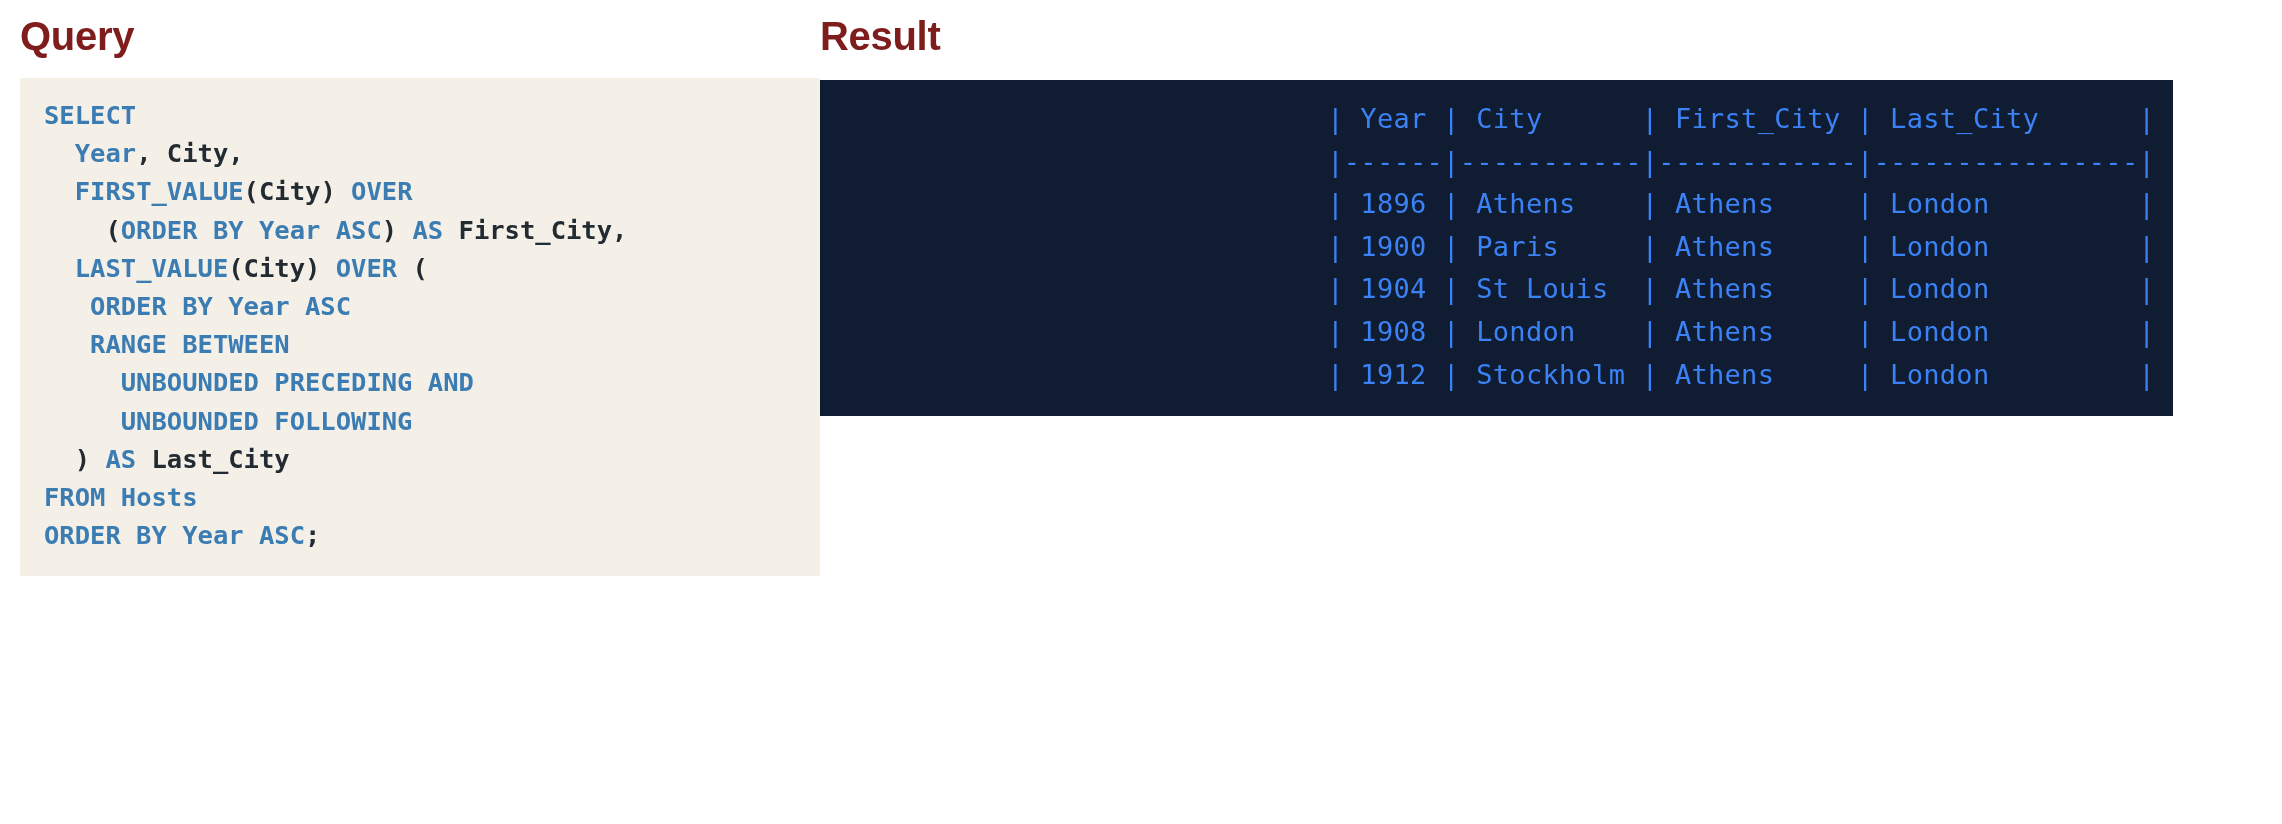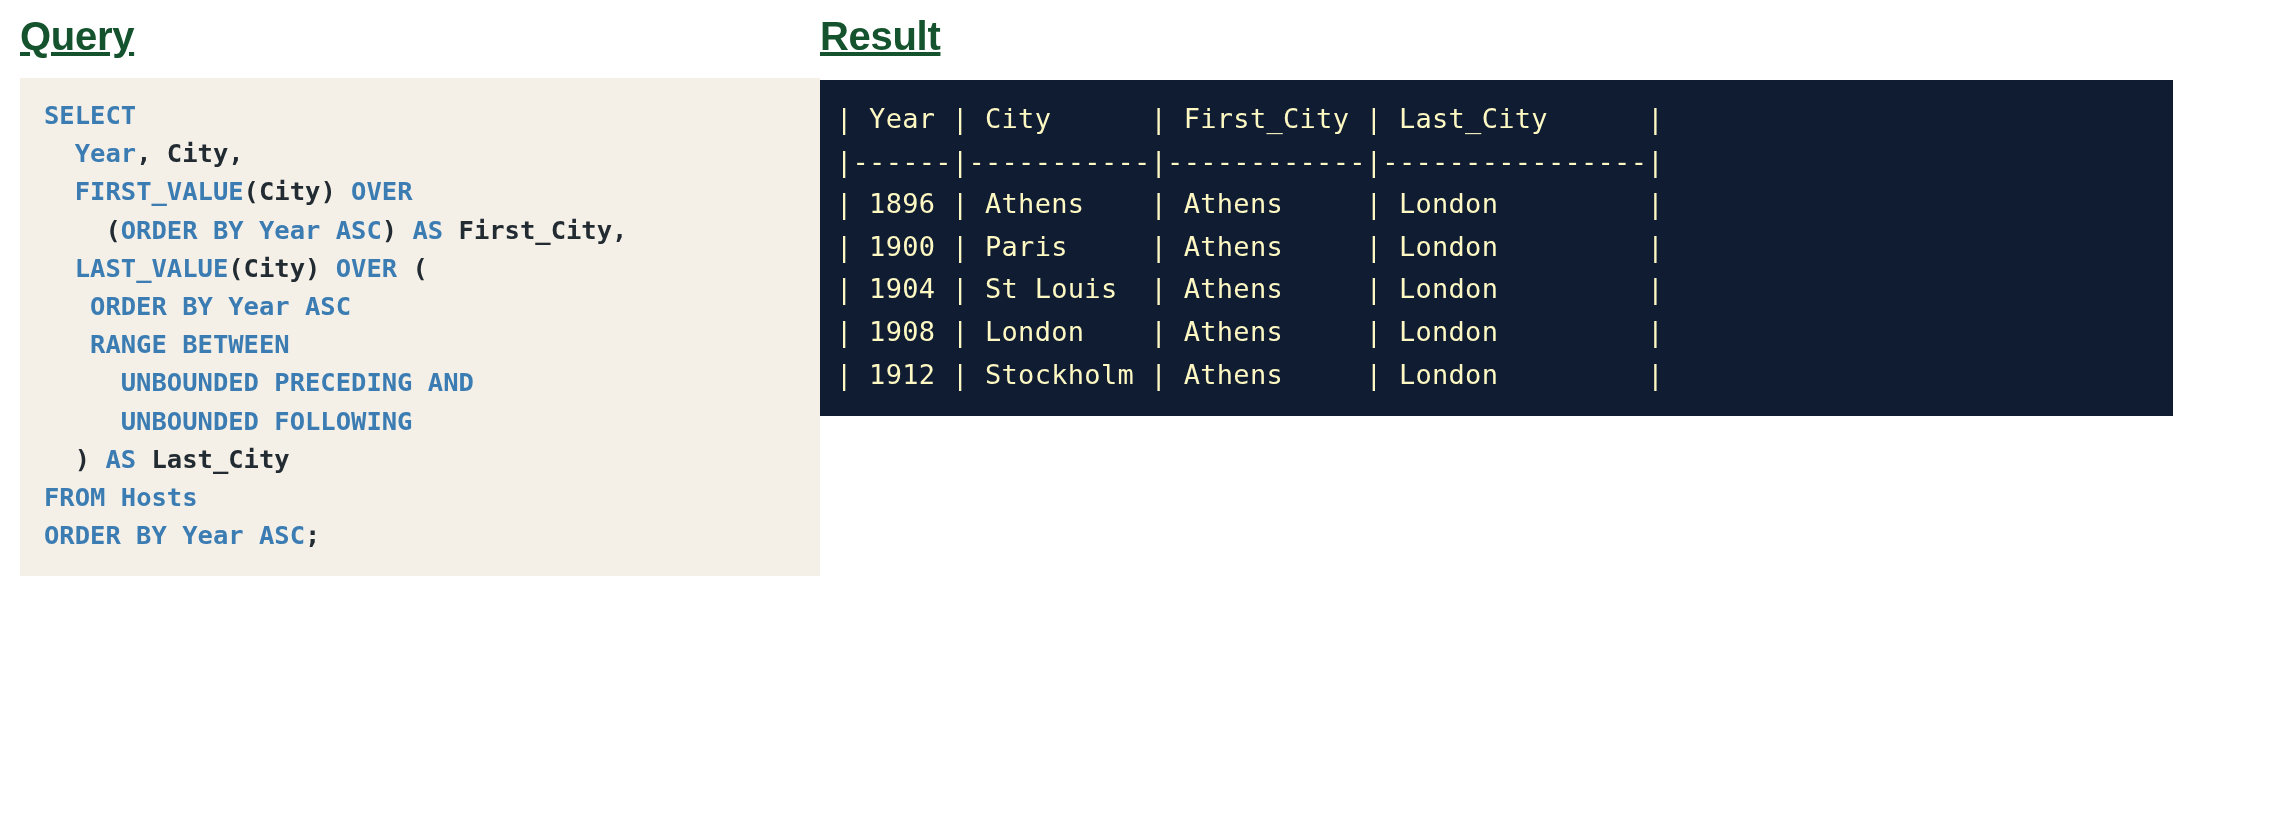--- a/index.html
+++ b/index.html
@@ -30,26 +30,25 @@
     flex: 0 0 auto;
   }
   .panel-result {
     width: 1353px;
     flex: 0 0 auto;
   }
 
   .panel-heading {
     font-size: 40px;
     font-weight: bold;
-    color: #14532d;
+    color: #7f1d1d;
     letter-spacing: -0.3px;
     margin: 14px 0 0 0;
     line-height: 1.1;
     padding-bottom: 8px;
-    text-decoration: underline;
   }
 
   .code-block {
     background: #f4f0e8;
     padding: 18px 0 22px 0;
     margin-top: 12px;
     box-sizing: border-box;
   }
   .code-pre {
     margin: 0;
@@ -73,22 +72,23 @@
     margin-top: 14px;
     box-sizing: border-box;
   }
   .result-pre {
     margin: 0;
     padding: 0 18px 0 16px;
     font-family: "DejaVu Sans Mono", "Liberation Mono", monospace;
     font-size: 27px;
     line-height: 42.6px;
     white-space: pre;
-    color: #fef9c3;
+    color: #3b82f6;
     letter-spacing: 0.3px;
+    text-align: right;
   }
 </style>
 </head>
 <body>
 
 <div class="page">
 
   <section class="panel-query">
     <h2 class="panel-heading">Query</h2>
 

